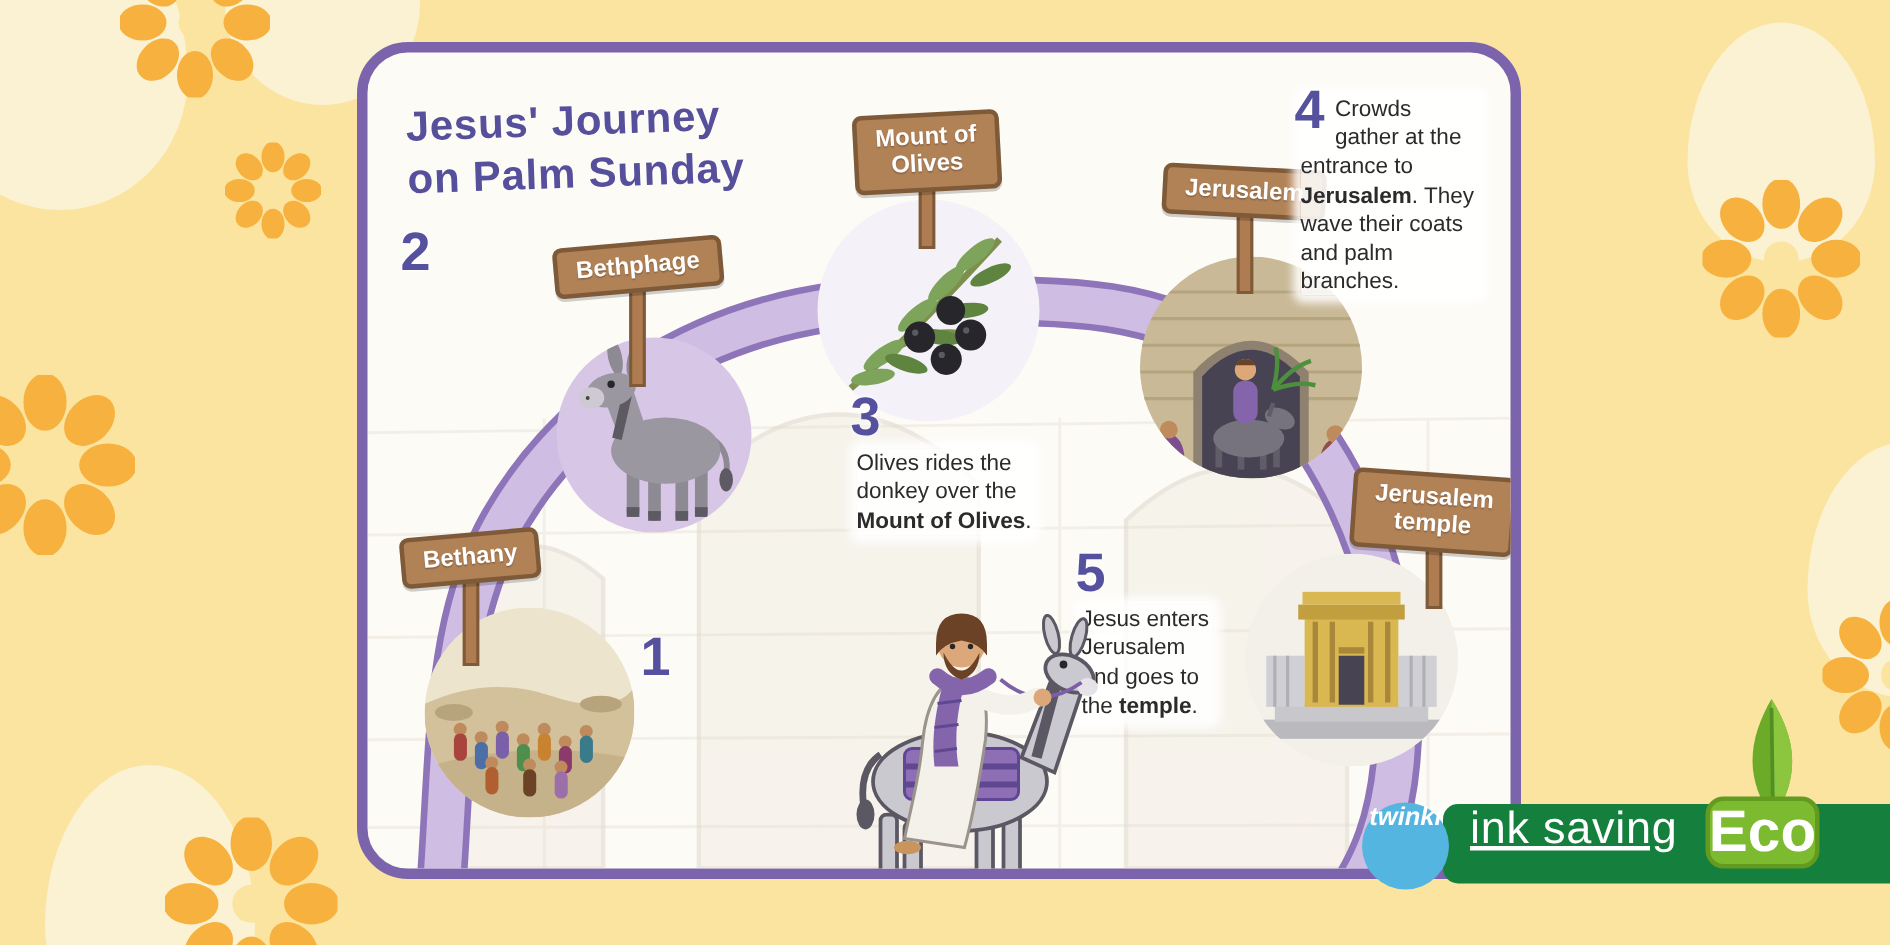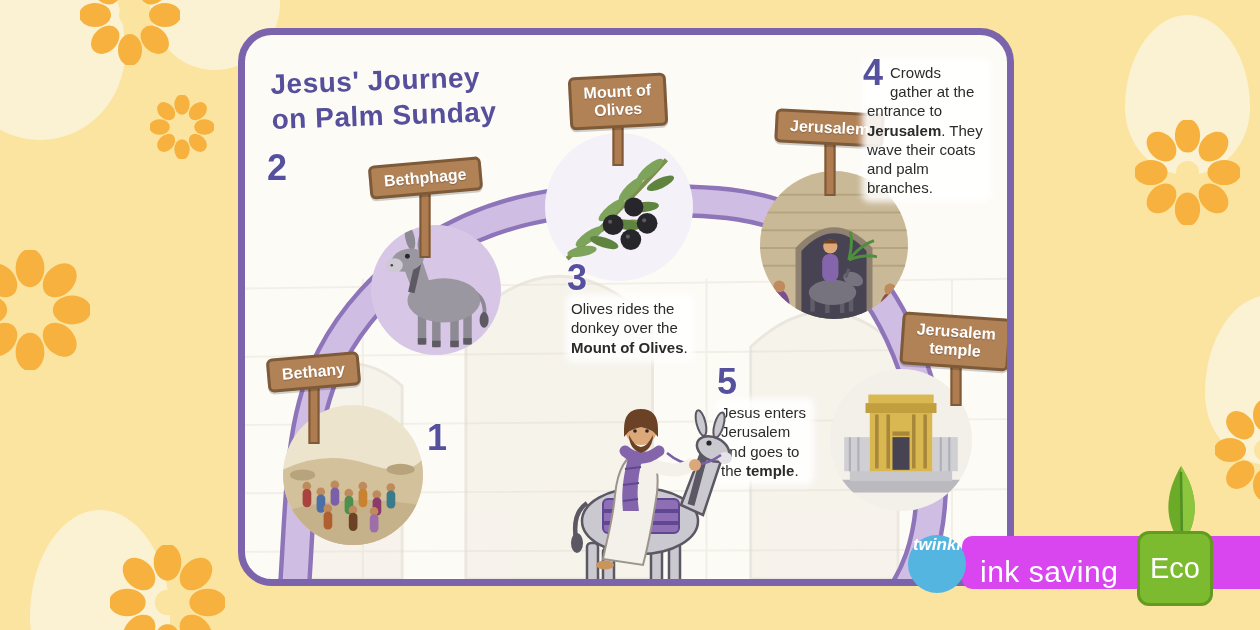--- a/index.html
+++ b/index.html
@@ -60,36 +60,36 @@
     background:rgba(255,255,255,.88); box-shadow:0 0 6px 5px rgba(255,255,255,.88);
     border-radius:3px;
   }
   .step-text strong { font-weight:bold; }
 
   .jesus { position:absolute; left:300px; top:318px; width:192px; height:242px; z-index:9; }
 
   
   .banner {
     position:absolute; left:962px; top:536px; width:298px; height:53px;
-    background:#d946ef; border-radius:10px 0 0 10px; z-index:2;
-    display:flex; align-items:flex-end; padding-left:18px;
-    color:#fff; font-size:30px; letter-spacing:.5px;
+    background:#15803d; border-radius:10px 0 0 10px; z-index:2;
+    display:flex; align-items:flex-start; padding-left:18px;
+    color:#fff; font-size:30px; letter-spacing:.5px;text-decoration:underline;
   }
   .twinkl {
     position:absolute; left:908px; top:535px; width:58px; height:58px;
     border-radius:50%; background:#53B5E0; z-index:3;
     display:flex; justify-content:center;
     color:#fff; font-size:17px; font-weight:bold; font-style:italic;
   }
   .leaf { position:absolute; left:1154px; top:466px; width:54px; height:82px; z-index:3; }
   .eco {
-    position:absolute; left:1137px; top:531px; width:76px; height:75px;
+    position:absolute; left:1137px; top:531px; width:76px; height:48px;
     background:#7CBB2F; border:3px solid #639A20; border-radius:12px; z-index:4;
     display:flex; align-items:center; justify-content:center;
-    color:#fff; font-size:29px; font-weight:normal;
+    color:#fff; font-size:39px; font-weight:bold;
   }
 </style>
 </head>
 <body>
 
 <div class="egg" style="left:-45px;top:-70px;width:170px;height:210px"></div>
 <div class="egg" style="left:150px;top:-90px;width:130px;height:160px"></div>
 <div class="egg" style="left:1125px;top:15px;width:125px;height:160px"></div>
 <div class="egg" style="left:1205px;top:295px;width:130px;height:170px"></div>
 <div class="egg" style="left:30px;top:510px;width:140px;height:185px"></div>

